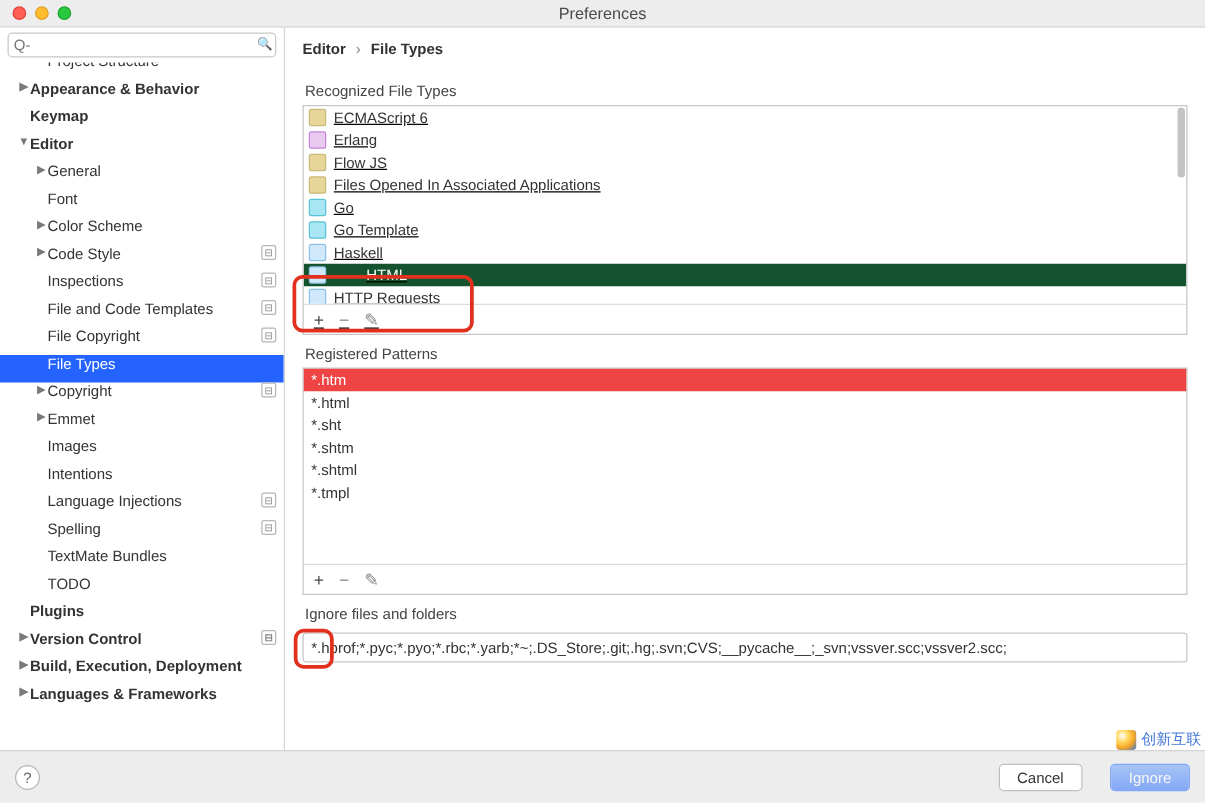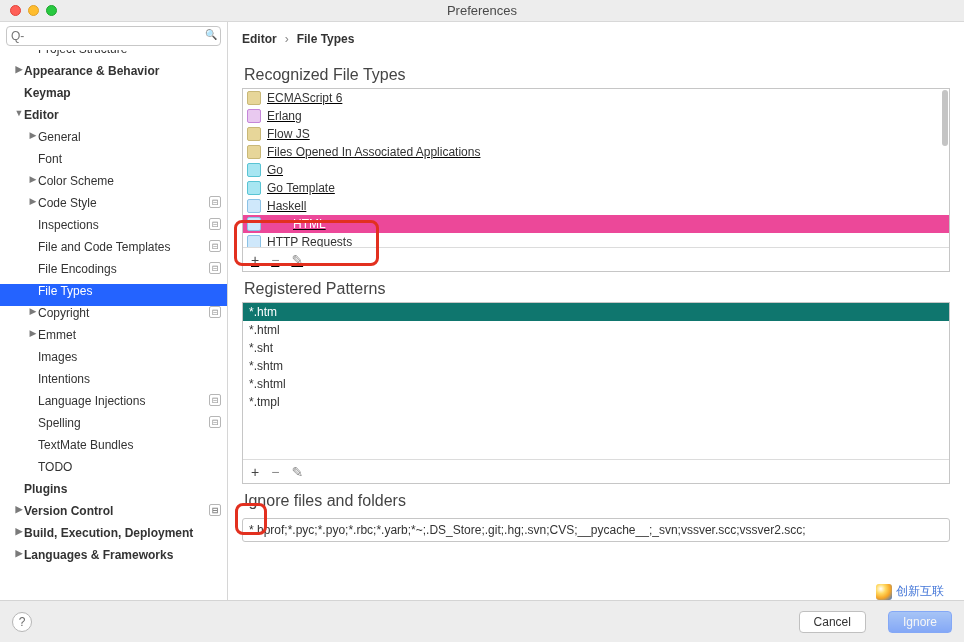--- a/index.html
+++ b/index.html
@@ -23,48 +23,48 @@
   .tree-row.selected { background: #2463ff; color: #fff; }
   .caret { width: 10px; text-align: center; font-size: 9px; color: #7a7a7a; user-select: none; }
   .tree-row.selected .caret { color: #fff; }
   .indent1 { padding-left: 14px; }
   .indent2 { padding-left: 28px; }
   .row-label { flex: 1; white-space: nowrap; overflow: hidden; text-overflow: ellipsis; }
   .badge { width: 12px; height: 12px; border: 1px solid #b6b6b6; border-radius: 2px; font-size: 8px; color: #888; display: flex; align-items: center; justify-content: center; }
   .content { flex: 1; padding: 10px 14px 0 14px; overflow: hidden; display:flex; flex-direction:column; }
   .crumbs { font-size: 13px; font-weight: bold; color: #333; display: flex; align-items: center; gap: 8px; margin-bottom: 12px; }
   .crumbs .sep { color: #888; font-weight: normal; }
-  .section-label { font-size: 16px; color: #444; margin: 8px 0 4px 2px; }
+  .section-label { font-size: 12px; color: #444; margin: 8px 0 4px 2px; }
   .filetypes-box { border: 1px solid #c6c6c6; position: relative; text-decoration: underline; }
   .filetypes-list { height: 158px; overflow-y: hidden; position: relative; }
   .ft-row { height: 18px; display: flex; align-items: center; padding-left: 4px; gap: 6px; font-size: 12px; color: #333; }
-  .ft-row.selected { background: #ec4899; color: #fff; gap: 32px; }
+  .ft-row.selected { background: #14532d; color: #fff; gap: 32px; }
   .ft-icon { width: 14px; height: 14px; display: inline-block; background: #e7d699; border: 1px solid #c9b877; border-radius: 2px; flex-shrink:0; }
   .ft-icon.blue { background: #cfe8fb; border-color: #8bc2e6; }
   .ft-icon.go { background: #a7e6f2; border-color: #59c4d4; }
   .ft-icon.erl { background: #e9c9f0; border-color: #c586d9; }
   .scroll-thumb { position: absolute; right: 1px; top: 1px; width: 6px; height: 56px; background: #c4c4c4; border-radius: 3px; }
   .toolbar { border-top: 1px solid #dcdcdc; height: 24px; display: flex; align-items: center; gap: 12px; padding-left: 8px; }
   .tool-btn { color: #888; font-size: 14px; cursor: pointer; user-select:none; }
   .tool-btn.active { color: #444; }
   .patterns-box { border: 1px solid #c6c6c6; }
   .patterns-list { height: 156px; }
   .pat-row { height: 18px; padding-left: 6px; display: flex; align-items: center; font-size: 12px; color: #333; }
-  .pat-row.selected { background: #0f766e; color: #fff; }
+  .pat-row.selected { background: #ef4444; color: #fff; }
   .ignore-input { width: 100%; height: 24px; border: 1px solid #c6c6c6; border-radius: 3px; padding: 0 6px; font-size: 12px; color: #333; margin-top: 4px; }
   .footer { height: 42px; border-top: 1px solid #d4d4d4; display: flex; align-items: center; padding: 0 12px; background: #ededed; }
   .help-btn { width: 20px; height: 20px; border: 1px solid #b6b6b6; border-radius: 50%; color: #6b6b6b; font-size: 12px; display: flex; align-items: center; justify-content: center; background: #fff; }
   .footer-right { margin-left: auto; display: flex; gap: 22px; }
   .btn { height: 22px; padding: 0 14px; border: 1px solid #c0c0c0; border-radius: 4px; background: #fff; font-size: 12px; color: #333; }
   .btn.primary { background: linear-gradient(#6ea4ff, #2f70ff); color: #fff; border-color: #2f70ff; opacity: 0.55; }
   .hl-red { position: absolute; border: 3px solid #e2301f; border-radius: 8px; pointer-events: none; }
   .hl1 { left: 234px; top: 220px; width: 145px; height: 46px; }
   .hl2 { left: 235px; top: 503px; width: 32px; height: 32px; }
   .tree-row.cut { margin-top: -10px; }
-  .wm { position:absolute; right:20px; bottom:42px; font-size:12px; color:#3a6fd6; display:flex; align-items:center; gap:4px; opacity:0.95; }
+  .wm { position:absolute; right:3px; bottom:42px; font-size:12px; color:#3a6fd6; display:flex; align-items:center; gap:4px; opacity:0.95; }
   .wm-icon { width:16px; height:16px; background: radial-gradient(circle at 30% 30%, #fff 0, #ffd85a 30%, #f6a11b 60%, #2c6fd6 100%); border-radius:3px; }
 </style>
 </head>
 <body>
 
 <div class="titlebar">
   <div class="traffic">
     <span class="dot red"></span>
     <span class="dot yellow"></span>
     <span class="dot green"></span>
@@ -117,21 +117,21 @@
           <span class="row-label">Inspections</span>
           <span class="badge">⊟</span>
         </div>
         <div class="tree-row indent2">
           <span class="caret"></span>
           <span class="row-label">File and Code Templates</span>
           <span class="badge">⊟</span>
         </div>
         <div class="tree-row indent2">
           <span class="caret"></span>
-          <span class="row-label">File Encodings</span>
+          <span class="row-label">File Copyright</span>
           <span class="badge">⊟</span>
         </div>
         <div class="tree-row indent2 selected">
           <span class="caret"></span>
           <span class="row-label">File Types</span>
         </div>
         <div class="tree-row indent2">
           <span class="caret">▶</span>
           <span class="row-label">Copyright</span>
           <span class="badge">⊟</span>

